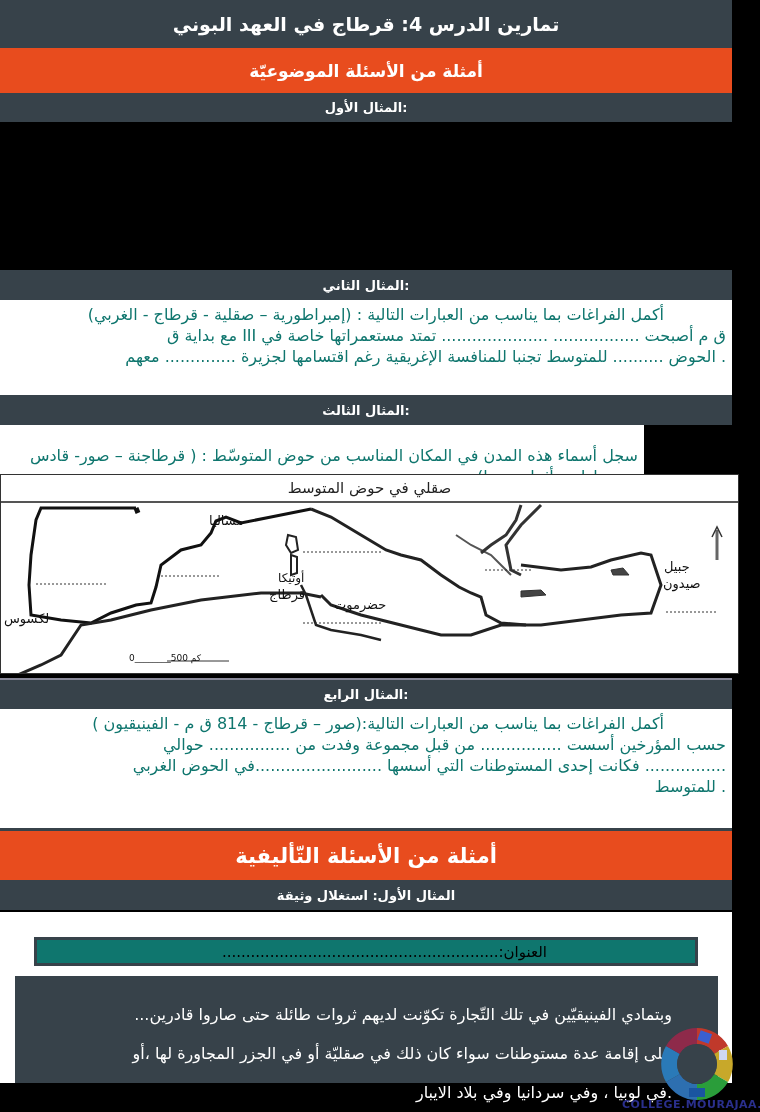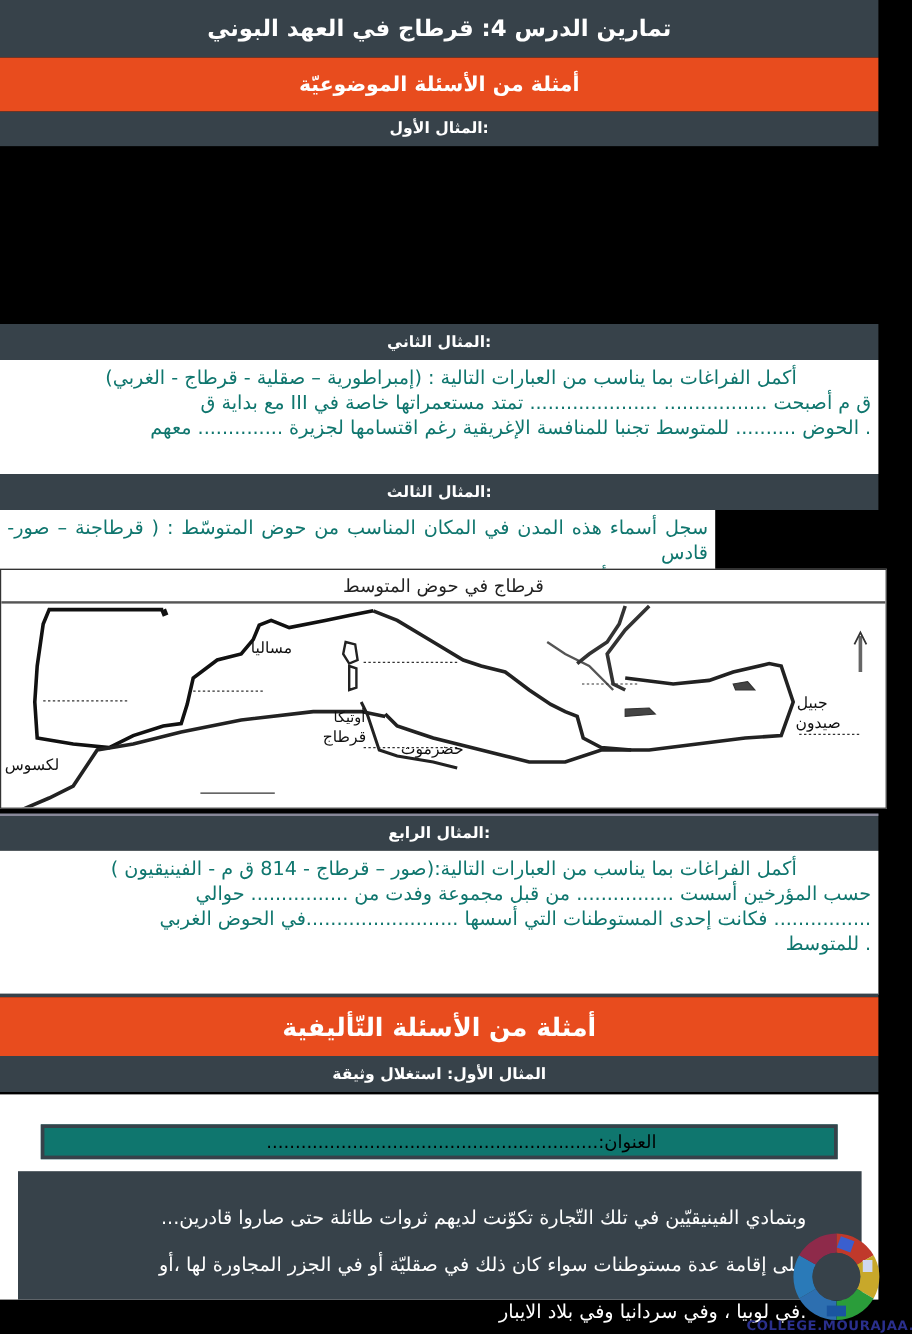--- a/index.html
+++ b/index.html
@@ -16,21 +16,21 @@
   .title-orange { font-size:17px; font-weight:bold; }
   .title-orange-lg { font-size:21px; font-weight:bold; }
   .sub { font-size:13px; font-weight:bold;justify-content:center; }
   .para {
     direction:rtl; text-align:justify; font-size:16px; line-height:21px;
     padding:2px 6px 0 6px; box-sizing:border-box;
   }
   .para p { margin:0; }
   .map { background:#fff; border:1px solid #333; box-sizing:border-box; overflow:hidden; }
   .map-title-bar { position:absolute; left:0; top:0; width:100%; height:26px; border-bottom:2px solid #555; display:flex; align-items:center; justify-content:center; direction:rtl; font-size:15px; color:#222; }
-  .map-label { position:absolute; font-size:13px; color:#111; direction:rtl; white-space:nowrap;margin-top:20px; }
+  .map-label { position:absolute; font-size:13px; color:#111; direction:rtl; white-space:nowrap; }
   .box-title {
     border:3px solid #37424a; background:#0f766e; box-sizing:border-box;
     direction:rtl; font-size:15px; display:flex; align-items:center; padding-right:148px;
   }
   .quote {
     background:#37424a; color:#fff; direction:rtl; font-size:16px; line-height:21px;
     padding:10px 28px 0 28px; box-sizing:border-box; text-align:justify;
   }
   .quote p { margin:18px; }
   .quote .author { font-weight:bold; font-size:14px; margin-top:3px; }
@@ -57,28 +57,28 @@
 </div>
 <div class="abs white para" style="left:0;top:300px;width:732px;height:95px;padding-top:4px;">
   <p style="padding-right:62px;text-align:right;">أكمل الفراغات بما يناسب من العبارات التالية : (إمبراطورية – صقلية - قرطاج - الغربي)</p>
   <p>ق م أصبحت ................. ..................... تمتد مستعمراتها خاصة في III مع بداية ق</p>
   <p>. الحوض .......... للمتوسط تجنبا للمنافسة الإغريقية رغم اقتسامها لجزيرة .............. معهم</p>
 </div>
 
 <div class="abs dark center sub" style="left:0;top:395px;width:732px;height:30px;">
   <span>:المثال الثالث</span>
 </div>
-<div class="abs white para" style="left:0;top:425px;width:596px;height:49px;padding-top:4px;">
+<div class="abs white para" style="left:0;top:425px;width:644px;height:49px;padding-top:20px;">
   <p>سجل أسماء هذه المدن في المكان المناسب من حوض المتوسّط : ( قرطاجنة – صور- قادس</p>
   <p style="text-align:right;">– صبراطة – أثينا – روما)</p>
 </div>
 
 <div class="abs map" style="left:0;top:474px;width:739px;height:200px;">
   <div class="map-title-bar">
-    <span>قرطاج في حوض المتوسط</span>
+    <span>صقلي في حوض المتوسط</span>
   </div>
   <svg class="abs" style="left:0;top:28px;" width="739" height="170" viewBox="0 28 739 170">
 
     <path d="M135,33 L40,33 L35,45 L30,80 L28,110 L30,140 L60,145 L90,148 L110,138 L135,130 L150,128 L155,112 L160,90 L180,75 L200,70 L210,58 L215,46 L225,42 L240,48 L270,42 L290,38 L310,34" fill="none" stroke="#111" stroke-width="3"></path>
     <path d="M135,33 L137,38" stroke="#111" stroke-width="5"></path>
 
     <path d="M310,34 L330,42 L360,60 L385,75 L400,80 L420,85 L440,100 L458,112 L470,118 L480,122 L485,140 L500,148 L525,150" fill="none" stroke="#222" stroke-width="3"></path>
     <path d="M455,60 L470,70 L490,80 L510,100" fill="none" stroke="#555" stroke-width="2"></path>
 
     <path d="M520,30 L515,45 L505,60 L490,70 L480,78" fill="none" stroke="#333" stroke-width="3"></path>

